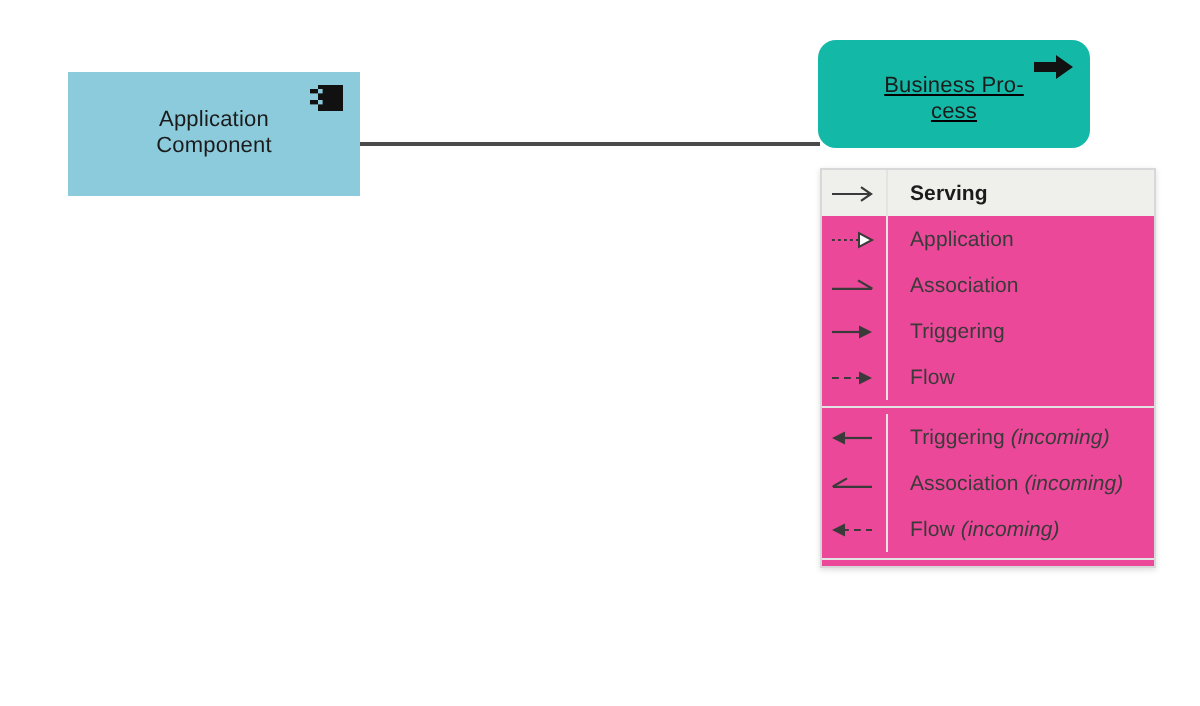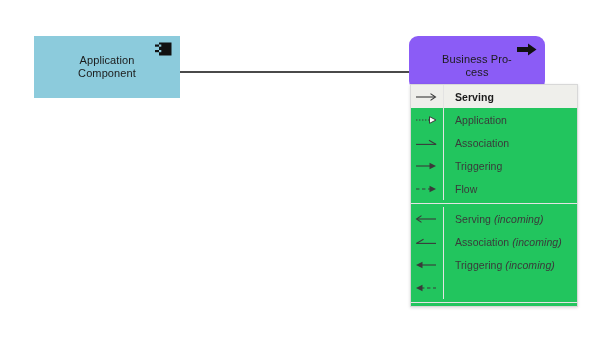--- a/index.html
+++ b/index.html
@@ -57,28 +57,29 @@
     right: 8px;
     top: 6px;
     width: 17px;
     height: 14px;
   }
 
   
   .node-proc {
     position: absolute;
     left: 409px;
-    top: 36px;
+    top: 20px;
     width: 136px;
     height: 54px;
-    background: #8b5cf6;
+    background: #14b8a6;
     border-radius: 9px;
     display: flex;
     align-items: center;
     justify-content: center;
+    text-decoration: underline;
   }
   .node-proc .node-label {
     font-size: 11px;
     line-height: 13px;
     color: #1b1b1b;
     text-align: center;
     white-space: pre-line;
     letter-spacing: 0.1px;
     margin-top: 6px;
   }
@@ -89,21 +90,21 @@
     width: 20px;
     height: 15px;
   }
 
   
   .menu {
     position: absolute;
     left: 410px;
     top: 84px;
     width: 166px;
-    background: #22c55e;
+    background: #ec4899;
     border: 1px solid #d8d8d8;
     box-shadow: 0 1px 3px rgba(0,0,0,0.14);
     font-size: 10.5px;
     color: #3a3a3a;
     z-index: 5;
   }
   .menu-item {
     position: relative;
     display: flex;
     align-items: center;
@@ -220,62 +221,54 @@
         <svg viewBox="0 0 24 10" width="24" height="10">
           <line x1="1" y1="5" x2="16" y2="5" stroke="#3a3a3a" stroke-width="1.1" stroke-dasharray="3.4 2.6"></line>
           <polygon points="14.5,1.8 21,5 14.5,8.2" fill="#3a3a3a"></polygon>
         </svg>
       </span>
       <span class="mlabel">Flow</span>
     </div>
 
     <div class="menu-sep"></div>
 
-    <div class="menu-item">
-      <span class="gutter">
-        <svg viewBox="0 0 24 10" width="24" height="10">
-          <line x1="2" y1="5" x2="21" y2="5" stroke="#3a3a3a" stroke-width="1.1"></line>
-          <polyline points="6.5,1.6 1.5,5 6.5,8.4" fill="none" stroke="#3a3a3a" stroke-width="1.1"></polyline>
+
+    <div class="menu-item">
+      <span class="gutter">
+        <svg viewBox="0 0 24 10" width="24" height="10">
+          <line x1="6" y1="5" x2="21" y2="5" stroke="#3a3a3a" stroke-width="1.1"></line>
+          <polygon points="7.5,1.8 1,5 7.5,8.2" fill="#3a3a3a"></polygon>
         </svg>
       </span>
       <span class="mlabel">
-        <span>Serving </span><span class="inc">(incoming)</span>
+        <span>Triggering </span><span class="inc">(incoming)</span>
       </span>
     </div>
 
     <div class="menu-item">
       <span class="gutter">
         <svg viewBox="0 0 24 10" width="24" height="10">
           <line x1="1.5" y1="6.4" x2="21" y2="6.4" stroke="#3a3a3a" stroke-width="1.1"></line>
           <line x1="8.5" y1="2.2" x2="1.3" y2="6.4" stroke="#3a3a3a" stroke-width="1.1"></line>
         </svg>
       </span>
       <span class="mlabel">
         <span>Association </span><span class="inc">(incoming)</span>
       </span>
     </div>
 
     <div class="menu-item">
       <span class="gutter">
         <svg viewBox="0 0 24 10" width="24" height="10">
-          <line x1="6" y1="5" x2="21" y2="5" stroke="#3a3a3a" stroke-width="1.1"></line>
-          <polygon points="7.5,1.8 1,5 7.5,8.2" fill="#3a3a3a"></polygon>
-        </svg>
-      </span>
-      <span class="mlabel">
-        <span>Triggering </span><span class="inc">(incoming)</span>
-      </span>
-    </div>
-
-    <div class="menu-item">
-      <span class="gutter">
-        <svg viewBox="0 0 24 10" width="24" height="10">
           <line x1="6" y1="5" x2="21" y2="5" stroke="#3a3a3a" stroke-width="1.1" stroke-dasharray="3.4 2.6"></line>
           <polygon points="7.5,1.8 1,5 7.5,8.2" fill="#3a3a3a"></polygon>
         </svg>
       </span>
+      <span class="mlabel">
+        <span>Flow </span><span class="inc">(incoming)</span>
+      </span>
     </div>
 
     <div class="menu-sep"></div>
 
 
   </div>
 </div>
 
 </body></html>

